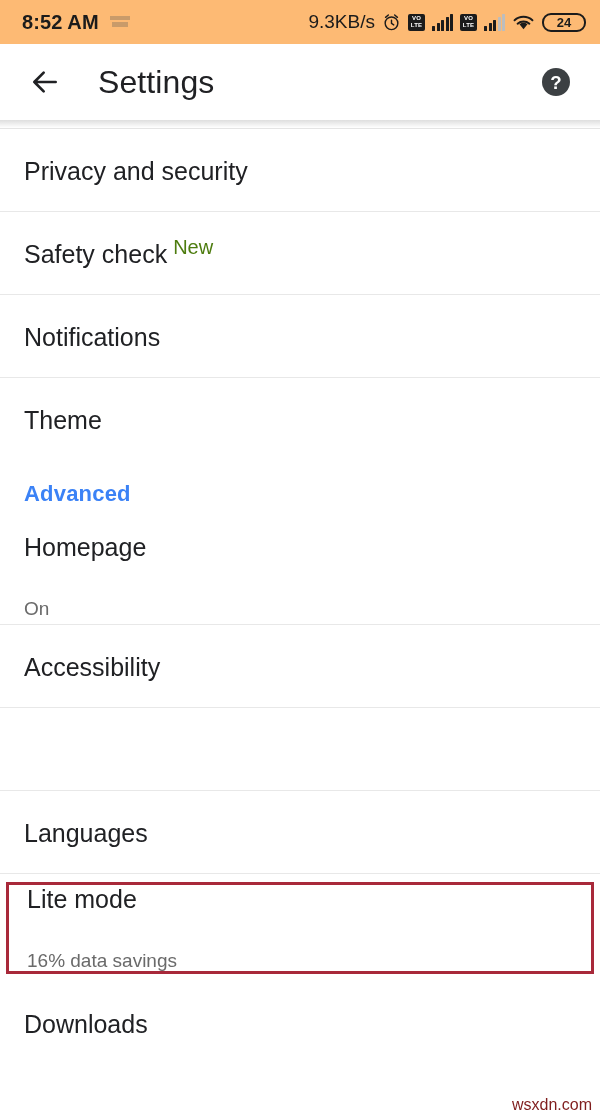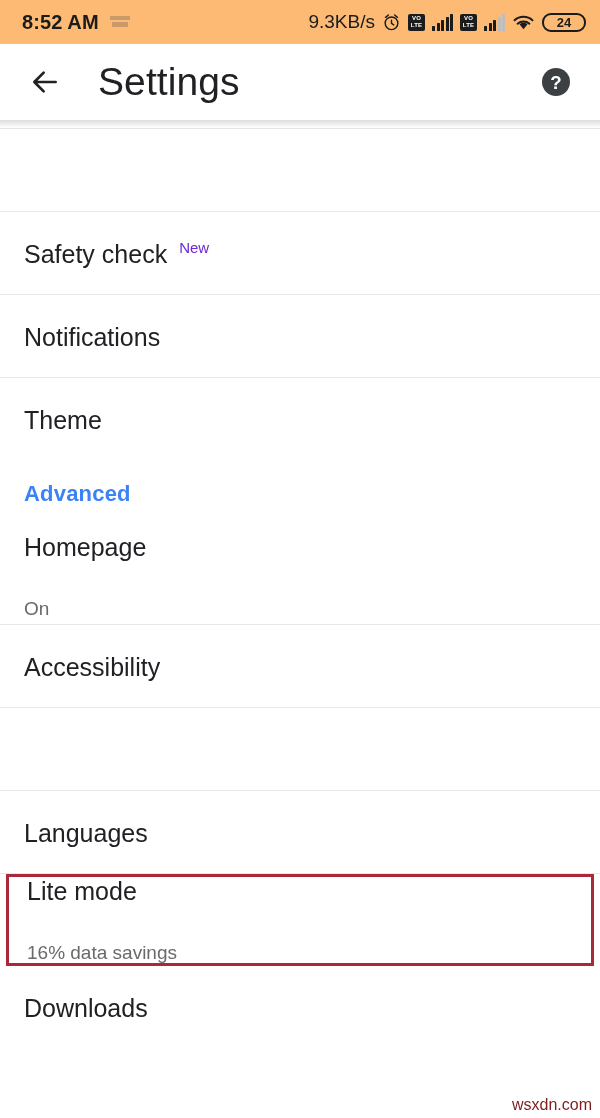--- a/index.html
+++ b/index.html
@@ -118,21 +118,21 @@
   }
   .back-btn {
     width: 46px;
     height: 46px;
     display: flex;
     align-items: center;
     justify-content: center;
     cursor: pointer;
   }
   .app-title {
-    font-size: 39px;
+    font-size: 32px;
     margin-left: 30px;
     color: #202124;
     font-weight: normal;
     letter-spacing: .1px;
   }
   .app-spacer { flex: 1 1 auto; }
   .help-btn {
     width: 40px;
     height: 40px;
     display: flex;
@@ -178,43 +178,43 @@
     color: #202124;
     line-height: 30px;
   }
   .row-sub {
     font-size: 19px;
     color: #6a6a6a;
     line-height: 24px;
     margin-top: 4px;
   }
   .badge-new {
-    font-size: 15px;
-    color: #6d28d9;
+    font-size: 20px;
+    color: #4d7c0f;
     vertical-align: super;
-    margin-left: 12px;
+    margin-left: 6px;
     line-height: 1;
   }
 
   .section-header {
     padding: 0 24px;
     height: 66px;
     display: flex;
     align-items: center;
     font-size: 22px;
     font-weight: bold;
     color: #3b82f6;
     letter-spacing: .2px;
     cursor: pointer;
   }
 
   
   .row.highlight {
     border: 3px solid #a8293a;
-    margin: 0 6px;
+    margin: 8px 6px;
     padding: 8px 18px;
     height: 92px;
   }
 
   .watermark {
     position: absolute;
     right: 8px;
     bottom: 4px;
     font-size: 16px;
     color: #7f1d1d;
@@ -299,20 +299,21 @@
     </svg>
   </div>
 </div>
 
 <div class="appbar-shadow"></div>
 <div class="top-divider"></div>
 
 <div class="settings-list">
 
   <div class="row single">
+    <div class="row-title">Privacy and security</div>
     <div class="divider"></div>
   </div>
 
   <div class="row single">
     <div class="row-title"><span>Safety check</span><span class="badge-new">New</span></div>
     <div class="divider"></div>
   </div>
 
   <div class="row single">
     <div class="row-title">Notifications</div>

